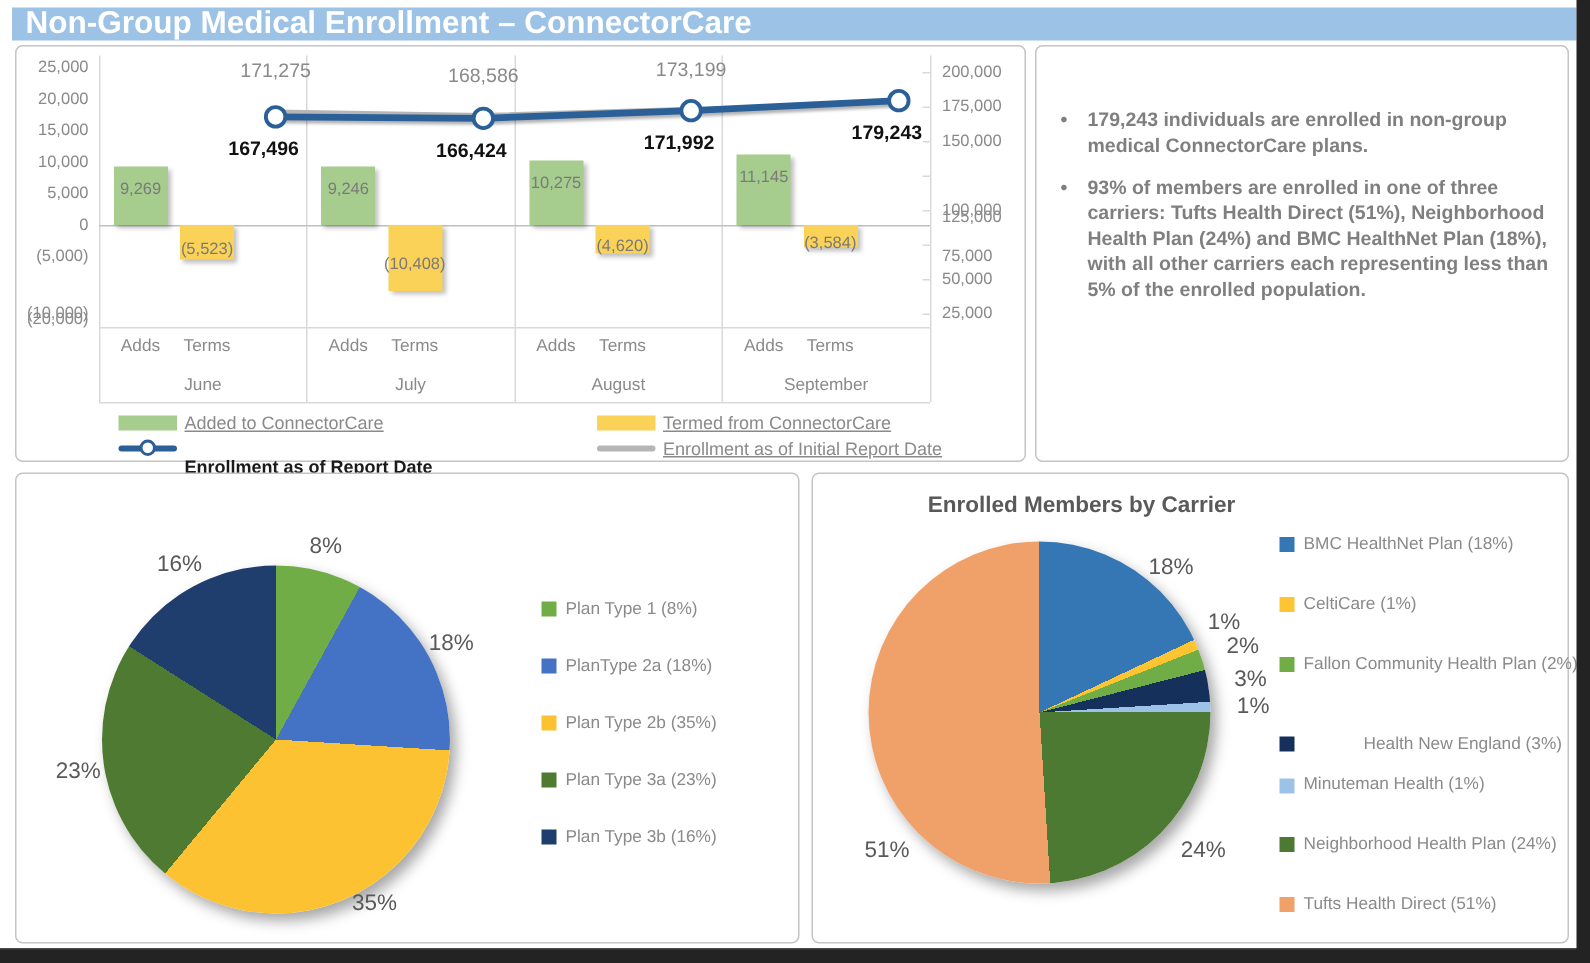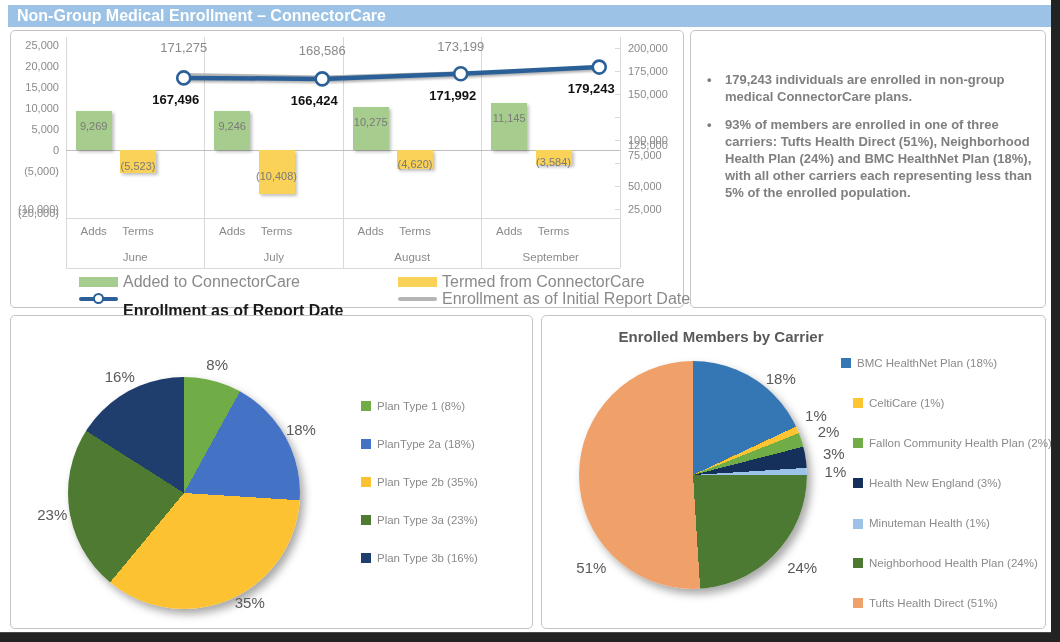--- a/index.html
+++ b/index.html
@@ -1,35 +1,35 @@
 <!DOCTYPE html>
 <html><head>
 <meta charset="utf-8">
 <style>
   html,body{margin:0;padding:0;}
   .page{position:relative;width:1060px;height:642px;background:#ffffff;overflow:hidden;
         font-family:"Liberation Sans", sans-serif;}
   .hdr{position:absolute;left:8px;top:5px;width:1034px;height:22px;background:#9cc2e5;
-       color:#ffffff;font-weight:bold;font-size:16px;line-height:22px;padding-left:9px;}
+       color:#ffffff;font-weight:bold;font-size:21px;line-height:22px;padding-left:9px;}
   .panel{position:absolute;background:#fff;border:1px solid #c4c4c4;border-radius:5px;box-sizing:border-box;}
   .p-tl{left:10px;top:30px;width:674px;height:278px;}
   .p-tr{left:690px;top:30px;width:356px;height:278px;}
   .p-bl{left:10px;top:315px;width:523px;height:314px;}
   .p-br{left:541px;top:315px;width:505px;height:314px;}
   .tickL{position:absolute;width:46px;text-align:right;font-size:11px;color:#8a8a8a;transform:translateY(-50%);}
   .tickR{position:absolute;font-size:11px;color:#8a8a8a;transform:translateY(-50%);}
   .grid{position:absolute;background:#d9d9d9;}
   .zero{position:absolute;background:#bfbfbf;}
   .bar{position:absolute;box-shadow:2px 2px 3px rgba(0,0,0,0.25);}
   .barlbl{position:absolute;font-size:11px;color:#7a7a7a;transform:translate(-50%,-50%);white-space:nowrap;}
   .linelbl-b{position:absolute;font-size:13px;font-weight:bold;color:#111;transform:translate(-50%,-50%);white-space:nowrap;}
   .linelbl-g{position:absolute;font-size:13px;color:#8a8a8a;transform:translate(-50%,-50%);white-space:nowrap;}
   .catlbl{position:absolute;font-size:11.5px;color:#8a8a8a;transform:translate(-50%,-50%);white-space:nowrap;}
   .leg-sw{position:absolute;}
-  .leg-txt{position:absolute;font-size:16px;color:#8a8a8a;transform:translateY(-50%);white-space:nowrap;}
+  .leg-txt{position:absolute;font-size:12px;color:#8a8a8a;transform:translateY(-50%);white-space:nowrap;text-decoration:underline;}
   .leg-txt.dark{color:#1a1a1a;font-weight:600;}
   .bullets{margin:0;padding:40px 14px 0 12px;list-style:none;}
   .bullets li{position:relative;padding-left:22px;margin-bottom:11px;
               font-size:13px;font-weight:bold;color:#7f7f7f;line-height:17px;width:318px;}
   .bullets li:before{content:"\2022";position:absolute;left:4px;top:0;color:#7f7f7f;}
   .pie-title{position:absolute;top:12px;transform:translateX(-50%);font-size:15px;font-weight:bold;
              color:#595959;white-space:nowrap;}
   .pie{position:absolute;border-radius:50%;box-shadow:4px 5px 9px rgba(0,0,0,0.35);}
   .pielbl{position:absolute;font-size:15px;color:#595959;transform:translate(-50%,-50%);white-space:nowrap;}
   .plegend-item{position:absolute;display:flex;align-items:center;transform:translateY(-50%);}
@@ -66,21 +66,21 @@
       <div class="tickR" style="left: 617px; top: 17px;">200,000</div>
       <div class="grid" style="left: 604px; top: 17px; width: 5px; height: 1px;"></div>
       <div class="tickR" style="left: 617px; top: 40px;">175,000</div>
       <div class="grid" style="left: 604px; top: 40px; width: 5px; height: 1px;"></div>
       <div class="tickR" style="left: 617px; top: 63px;">150,000</div>
       <div class="grid" style="left: 604px; top: 63px; width: 5px; height: 1px;"></div>
       <div class="tickR" style="left: 617px; top: 86px; margin-top: 28px;">125,000</div>
       <div class="grid" style="left: 604px; top: 86px; width: 5px; height: 1px;"></div>
       <div class="tickR" style="left: 617px; top: 109px;">100,000</div>
       <div class="grid" style="left: 604px; top: 109px; width: 5px; height: 1px;"></div>
-      <div class="tickR" style="left: 617px; top: 124px;">75,000</div>
+      <div class="tickR" style="left: 617px; top: 140px;">75,000</div>
       <div class="grid" style="left: 604px; top: 132px; width: 5px; height: 1px;"></div>
       <div class="tickR" style="left: 617px; top: 155px;">50,000</div>
       <div class="grid" style="left: 604px; top: 155px; width: 5px; height: 1px;"></div>
       <div class="tickR" style="left: 617px; top: 178px;">25,000</div>
       <div class="grid" style="left: 604px; top: 178px; width: 5px; height: 1px;"></div>
       <div class="bar" style="left: 64.7px; top: 80.0702px; width: 36px; height: 38.9298px; background: rgb(166, 205, 141);"></div>
       <div class="bar" style="left: 109.02px; top: 119px; width: 36px; height: 23.1966px; background: rgb(251, 210, 88);"></div>
       <div class="barlbl" style="left: 82.7px; top: 95.0702px;">9,269</div>
       <div class="barlbl" style="left: 127.02px; top: 134.598px;">(5,523)</div>
       <div class="catlbl" style="left: 82.7px; top: 200px;">Adds</div>
@@ -172,33 +172,33 @@
   <div class="panel p-br" id="pie2panel">
     <div class="pie-title" style="left:179px;">Enrolled Members by Carrier</div>
   <div class="pie" style="left: 37px; top: 45px; width: 228px; height: 228px; background: conic-gradient(rgb(53, 119, 181) 0%, rgb(53, 119, 181) 18%, rgb(255, 196, 49) 18%, rgb(255, 196, 49) 19%, rgb(112, 173, 71) 19%, rgb(112, 173, 71) 21%, rgb(22, 48, 92) 21%, rgb(22, 48, 92) 24%, rgb(156, 195, 231) 24%, rgb(156, 195, 231) 25%, rgb(77, 122, 51) 25%, rgb(77, 122, 51) 49%, rgb(240, 161, 105) 49%, rgb(240, 161, 105) 100%);"></div>
       <div class="pielbl" style="left: 238.723px; top: 61.5737px;">18%</div>
       <div class="pielbl" style="left: 273.955px; top: 99.0308px;">1%</div>
       <div class="pielbl" style="left: 286.526px; top: 114.965px;">2%</div>
       <div class="pielbl" style="left: 291.746px; top: 136.708px;">3%</div>
       <div class="pielbl" style="left: 293.43px; top: 154.524px;">1%</div>
       <div class="pielbl" style="left: 260.161px; top: 250.597px;">24%</div>
       <div class="pielbl" style="left: 49.3378px; top: 250.537px;">51%</div>
-      <div class="plegend-item" style="left: 299px; top: 47px;">
+      <div class="plegend-item" style="left: 311px; top: 47px;">
         <div class="plegend-sw" style="background: rgb(53, 119, 181);"></div>
         <div class="plegend-txt">BMC HealthNet Plan (18%)</div>
       </div>
       <div class="plegend-item" style="left: 311px; top: 87px;">
         <div class="plegend-sw" style="background: rgb(255, 196, 49);"></div>
         <div class="plegend-txt">CeltiCare (1%)</div>
       </div>
       <div class="plegend-item" style="left: 311px; top: 127px;">
         <div class="plegend-sw" style="background: rgb(112, 173, 71);"></div>
         <div class="plegend-txt">Fallon Community Health Plan (2%)</div>
       </div>
-      <div class="plegend-item" style="left: 311px; top: 167px;">
+      <div class="plegend-item" style="left: 311px; top: 180px; gap: 40px;">
         <div class="plegend-sw" style="background: rgb(22, 48, 92);"></div>
         <div class="plegend-txt">Health New England (3%)</div>
       </div>
       <div class="plegend-item" style="left: 311px; top: 207px; align-items: flex-end;">
         <div class="plegend-sw" style="background: rgb(156, 195, 231);"></div>
         <div class="plegend-txt">Minuteman Health (1%)</div>
       </div>
       <div class="plegend-item" style="left: 311px; top: 247px;">
         <div class="plegend-sw" style="background: rgb(77, 122, 51);"></div>
         <div class="plegend-txt">Neighborhood Health Plan (24%)</div>

